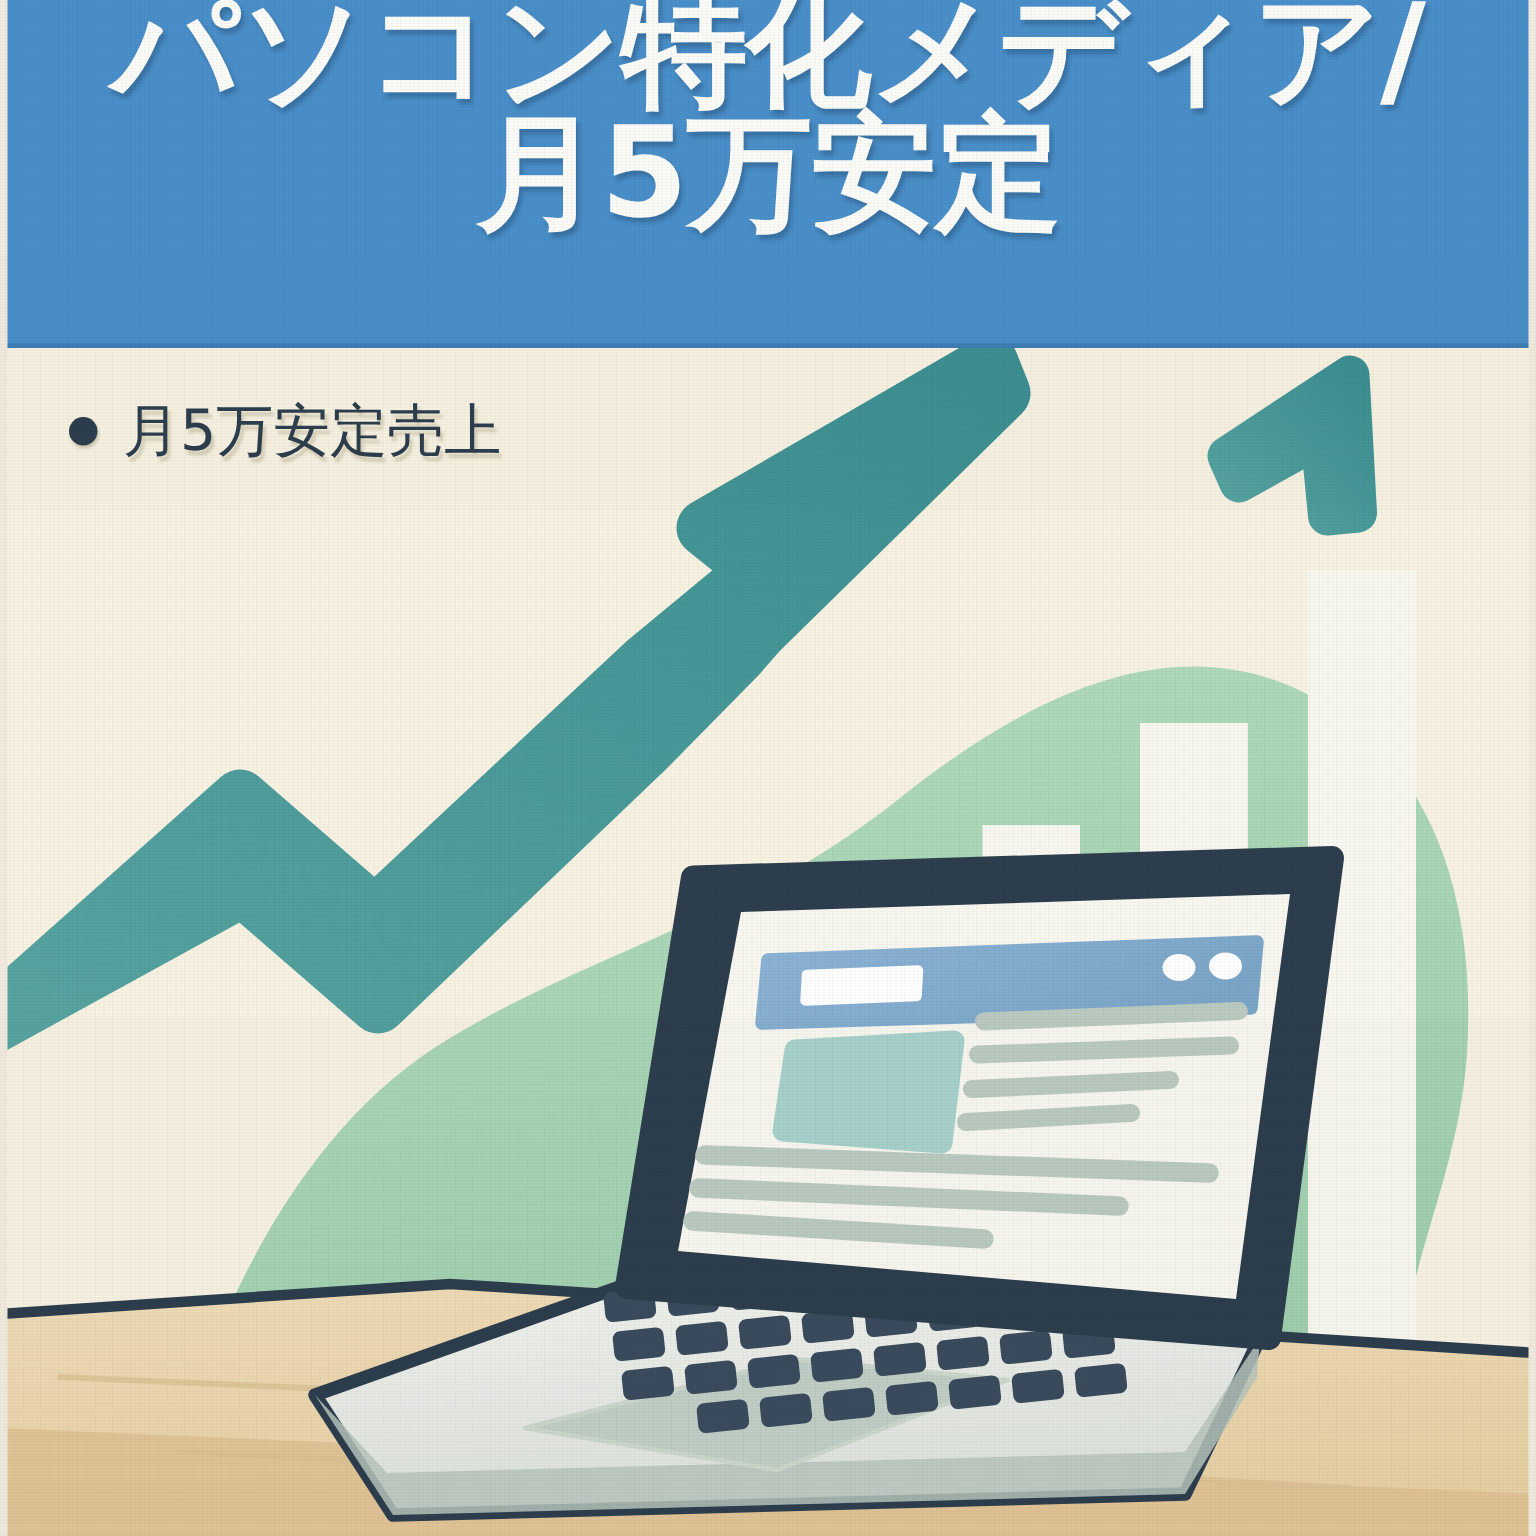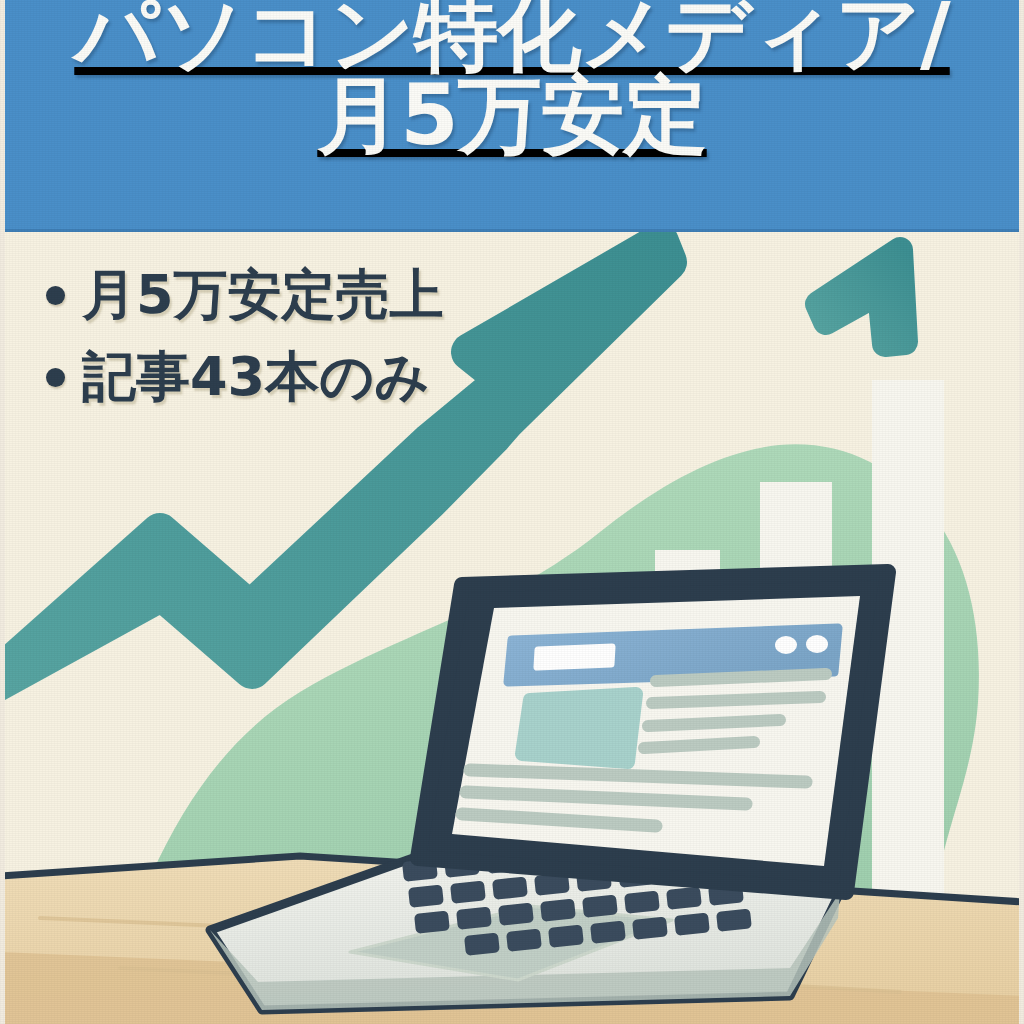--- a/index.html
+++ b/index.html
@@ -22,21 +22,20 @@
   .edge-strip.right{right:0;}
 
   
   #header-band{
     position:absolute;left:0;top:0;width:1024px;height:232px;
     background:#4a8fc9;
     z-index:30;
     display:flex;flex-direction:column;
     align-items:center;justify-content:flex-start;
     overflow:hidden;
-    text-decoration:underline;
   }
   #header-band .hline{
     color:#fbfbf7;
     font-weight:bold;
     font-size:82px;
     line-height:0.98;
     letter-spacing:-1px;
     white-space:nowrap;
     text-shadow:2px 3px 3px rgba(20,50,80,0.30);
   }
@@ -56,22 +55,22 @@
     margin-bottom:28px;
   }
   .bullet-dot{
     width:19px;height:19px;border-radius:50%;
     background:#2d3e4e;
     margin-right:17px;flex:0 0 auto;
     box-shadow:1px 2px 2px rgba(180,170,140,0.55);
   }
   .bullet-text{
     color:#2d3e4e;
-    font-weight:bold;
-    font-size:54px;
+    font-weight:normal;
+    font-size:38px;
     line-height:1.0;
     white-space:nowrap;
     text-shadow:2px 3px 2px rgba(190,180,150,0.55);
   }
 
   
   #scene{
     position:absolute;left:0;top:232px;width:1024px;height:792px;
     z-index:10;
   }
@@ -274,23 +273,19 @@
     <div class="hline l1">パソコン特化メディア/</div>
     <div class="hline l2">月5万安定</div>
     <div class="band-bottom-line"></div>
   </div>
 
   <div id="bullets">
     <div class="bullet-row">
       <span class="bullet-dot"></span>
       <span class="bullet-text">月5万安定売上</span>
     </div>
-    <div class="bullet-row">
-      <span class="bullet-dot"></span>
-      <span class="bullet-text">記事43本のみ</span>
-    </div>
   </div>
 
   <div class="edge-strip left"></div>
   <div class="edge-strip right"></div>
   <div id="grain"></div>
 
 </div>
 
 </body></html>

